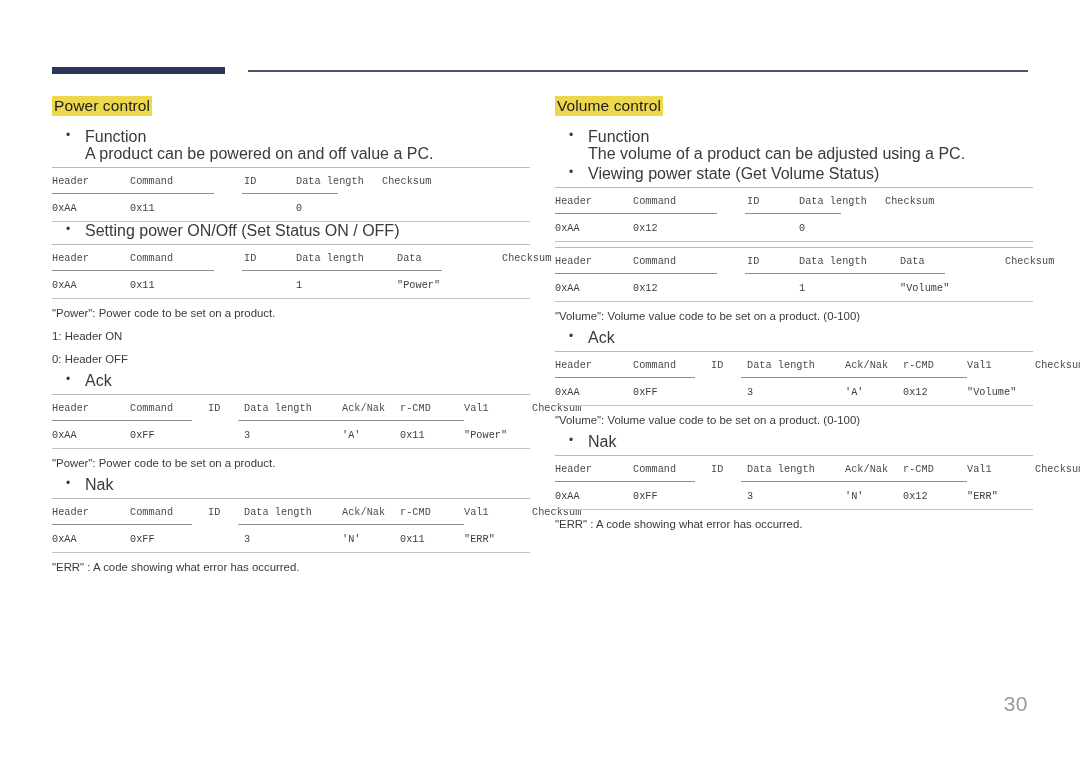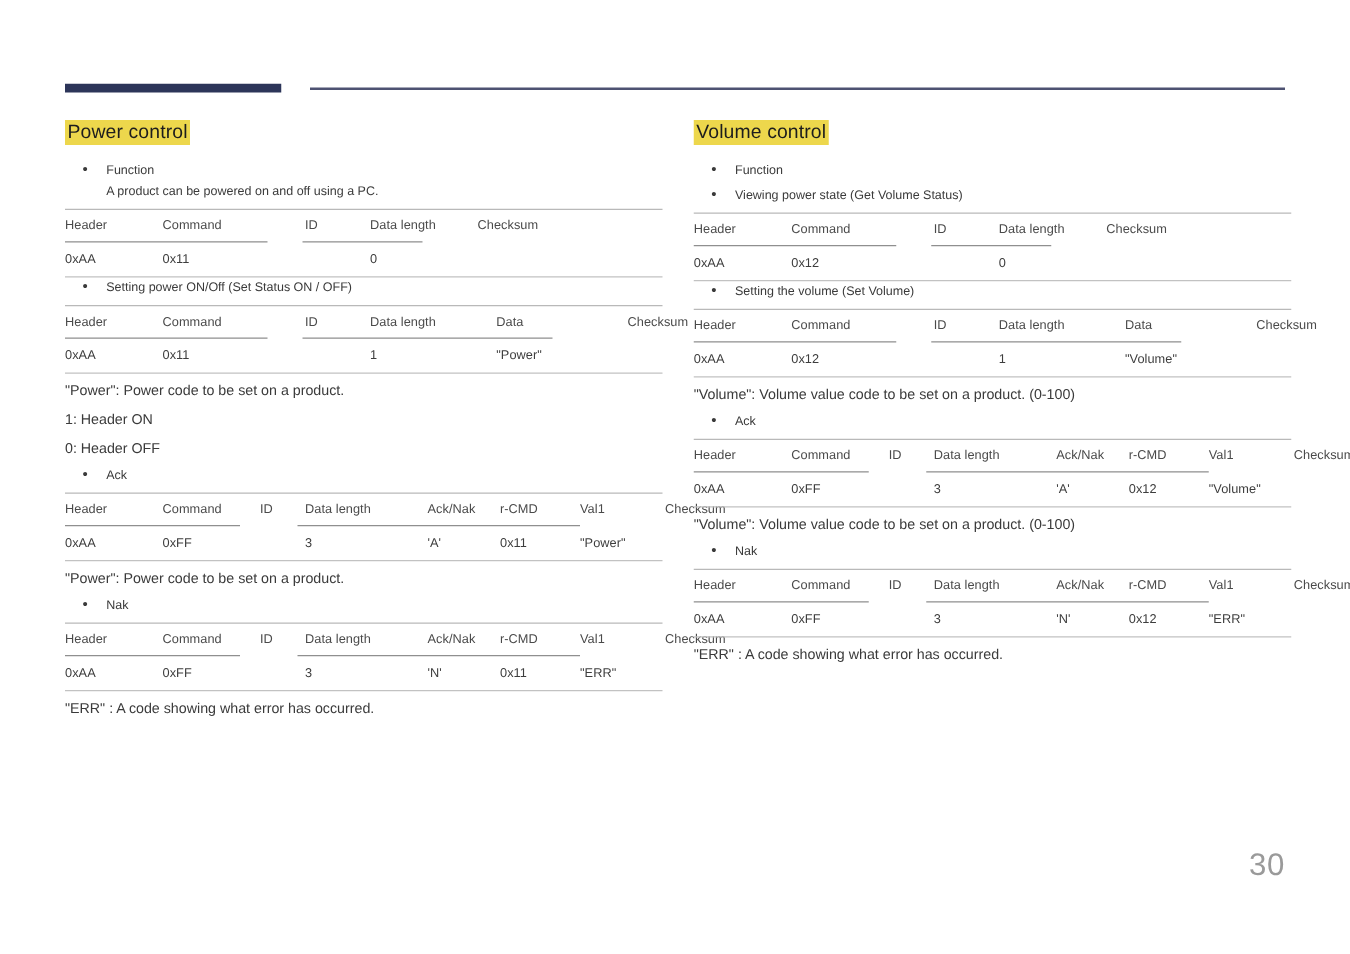--- a/index.html
+++ b/index.html
@@ -69,21 +69,21 @@
   }
   .sec-title span.hl {
     background: #edd74c;
     padding: 1px 2px 2px 2px;
   }
 
   
   .bullet {
     position: relative;
     padding-left: 33px;
-    font-size: 10px;
+    font-size: 16px;
     line-height: 17px;
     color: #3a3a3a;
     margin: 0 0 3px 0;
   }
   .bullet::before {
     content: "\2022";
     position: absolute;
     left: 14px;
     top: -1px;
     font-size: 12px;
@@ -112,20 +112,21 @@
   .ptable .rule-bottom {
     height: 1px;
     background: #b9b9b9;
     width: 100%;
   }
   .ptable .rule-bottom { background: #c2c2c2; }
 
   .prow {
     position: relative;
     height: 26px;
+    font-family: Liberation Mono, monospace;
   }
   .prow.head { height: 25px; }
   .prow.data { height: 27px; }
 
   .cell {
     position: absolute;
     top: 50%;
     transform: translateY(-50%);
     font-size: 10.2px;
     color: #4a4a4a;
@@ -145,37 +146,37 @@
     top: 0;
     height: 1px;
     background: #8f8f8f;
     display: block;
   }
 
   
   .page-num {
     position: absolute;
     right: 52px;
-    top: 678px;
-    font-size: 25px;
+    top: 692px;
+    font-size: 21px;
     color: #9a9a9a;
     letter-spacing: .5px;
   }
 </style>
 </head>
 <body>
 
 <div class="page">
 
   <div class="header-rule">
     <div class="thick"></div>
     <div class="thin"></div>
   </div>
 
-  <div class="col col-left"><div class="sec-title"><span class="hl">Power control</span></div><div class="bullet"><span>Function</span><span class="sub">A product can be powered on and off using a PC.</span></div><div class="ptable">
+  <div class="col col-left"><div class="sec-title"><span class="hl">Power control</span></div><div class="bullet"><span>Function</span><span class="sub">A product can be powered on and off value a PC.</span></div><div class="ptable">
         <div class="rule-top"></div>
         <div class="prow head">
           <span class="cell" style="left: 0px;">Header</span>
           <span class="cell" style="left: 78px;">Command</span>
           <span class="cell" style="left: 192px;">ID</span>
           <span class="cell" style="left: 244px;">Data length</span>
           <span class="cell" style="left: 330px;">Checksum</span>
         </div>
         <div class="mid-rules">
           <i style="left: 0px; width: 162px;"></i>
@@ -252,40 +253,40 @@
         <div class="prow data">
           <span class="cell" style="left: 0px;">0xAA</span>
           <span class="cell" style="left: 78px;">0xFF</span>
           <span class="cell" style="left: 192px;">3</span>
           <span class="cell" style="left: 290px;">'N'</span>
           <span class="cell" style="left: 348px;">0x11</span>
           <span class="cell" style="left: 412px;">"ERR"</span>
         </div>
         <div class="rule-bottom"></div>
       </div><div class="note">"ERR" : A code showing what error has occurred.</div></div>
-  <div class="col col-right"><div class="sec-title"><span class="hl">Volume control</span></div><div class="bullet"><span>Function</span></div><div class="bullet"><span>Viewing power state (Get Volume Status)</span></div><div class="ptable">
+  <div class="col col-right"><div class="sec-title"><span class="hl">Volume control</span></div><div class="bullet"><span>Function</span><span class="sub">The volume of a product can be adjusted using a PC.</span></div><div class="bullet"><span>Viewing power state (Get Volume Status)</span></div><div class="ptable">
         <div class="rule-top"></div>
         <div class="prow head">
           <span class="cell" style="left: 0px;">Header</span>
           <span class="cell" style="left: 78px;">Command</span>
           <span class="cell" style="left: 192px;">ID</span>
           <span class="cell" style="left: 244px;">Data length</span>
           <span class="cell" style="left: 330px;">Checksum</span>
         </div>
         <div class="mid-rules">
           <i style="left: 0px; width: 162px;"></i>
           <i style="left: 190px; width: 96px;"></i>
         </div>
         <div class="prow data">
           <span class="cell" style="left: 0px;">0xAA</span>
           <span class="cell" style="left: 78px;">0x12</span>
           <span class="cell" style="left: 244px;">0</span>
         </div>
         <div class="rule-bottom"></div>
-      </div><div class="bullet"><span>Setting the volume (Set Volume)</span></div><div class="ptable">
+      </div><div class="ptable">
         <div class="rule-top"></div>
         <div class="prow head">
           <span class="cell" style="left: 0px;">Header</span>
           <span class="cell" style="left: 78px;">Command</span>
           <span class="cell" style="left: 192px;">ID</span>
           <span class="cell" style="left: 244px;">Data length</span>
           <span class="cell" style="left: 345px;">Data</span>
           <span class="cell" style="left: 450px;">Checksum</span>
         </div>
         <div class="mid-rules">

